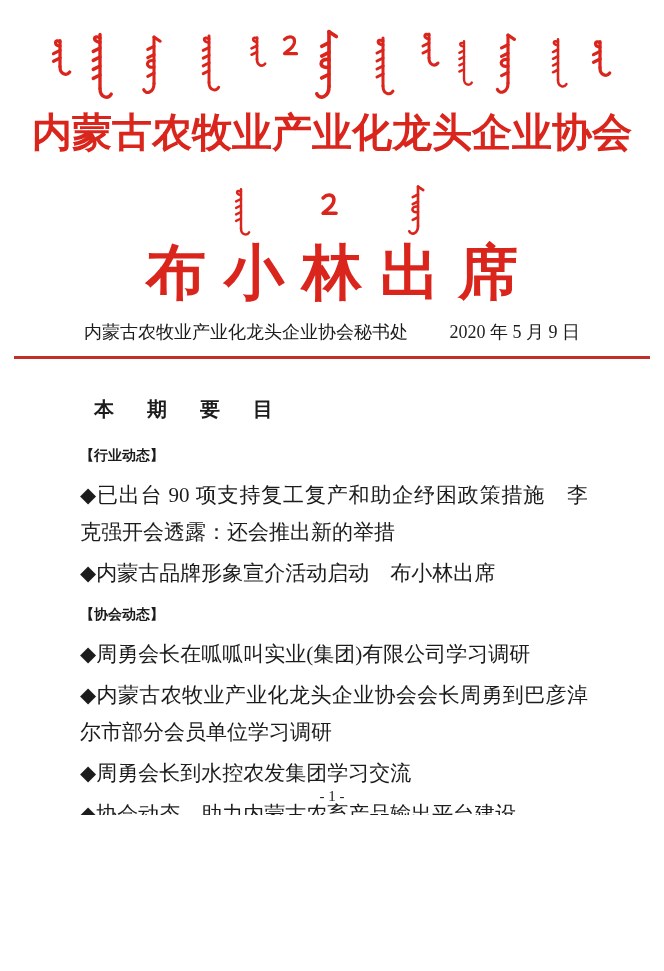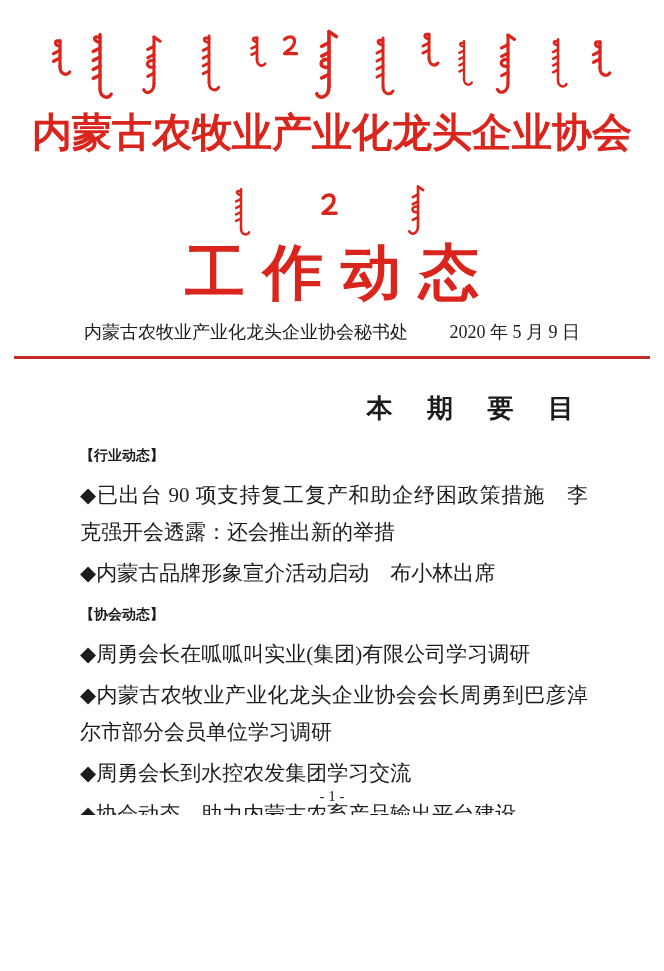--- a/index.html
+++ b/index.html
@@ -55,23 +55,23 @@
     margin-top:16px;
     text-align:left;
   }
   .red-rule{
     height:3px;
     background:var(--rule);
     margin:12px 14px 0 14px;
   }
   .contents{padding:0 76px 0 80px;}
   .contents-heading{
-    text-align:right;
+    text-align:left;
     font-weight:bold;
-    font-size:26px;
+    font-size:20px;
     line-height:28px;
     letter-spacing:14px;
     padding-left:14px;
     margin:36px 0 14px 0;
   }
   .sec-title{
     font-weight:bold;
     font-size:14px;
     line-height:37px;
     margin:0 0 3px 0;
@@ -156,21 +156,21 @@
     </svg>
 
     <div class="org-name">内蒙古农牧业产业化龙头企业协会</div>
 
     <svg class="mong-mid" width="250" height="56" viewBox="0 0 250 56" aria-hidden="true">
       <use href="#mw1" x="20" y="2" width="28" height="52"></use>
       <use href="#mw4" x="110" y="8" width="24" height="26"></use>
       <use href="#mw2" x="196" y="0" width="30" height="56"></use>
     </svg>
 
-    <div class="bulletin-title">工作动态</div>
+    <div class="bulletin-title">布小林出席</div>
 
 
     <div class="meta-row">
       <span>内蒙古农牧业产业化龙头企业协会秘书处</span>
       <span>2020 年 5 月 9 日</span>
     </div>
 
     <div class="red-rule"></div>
   </div>
 

